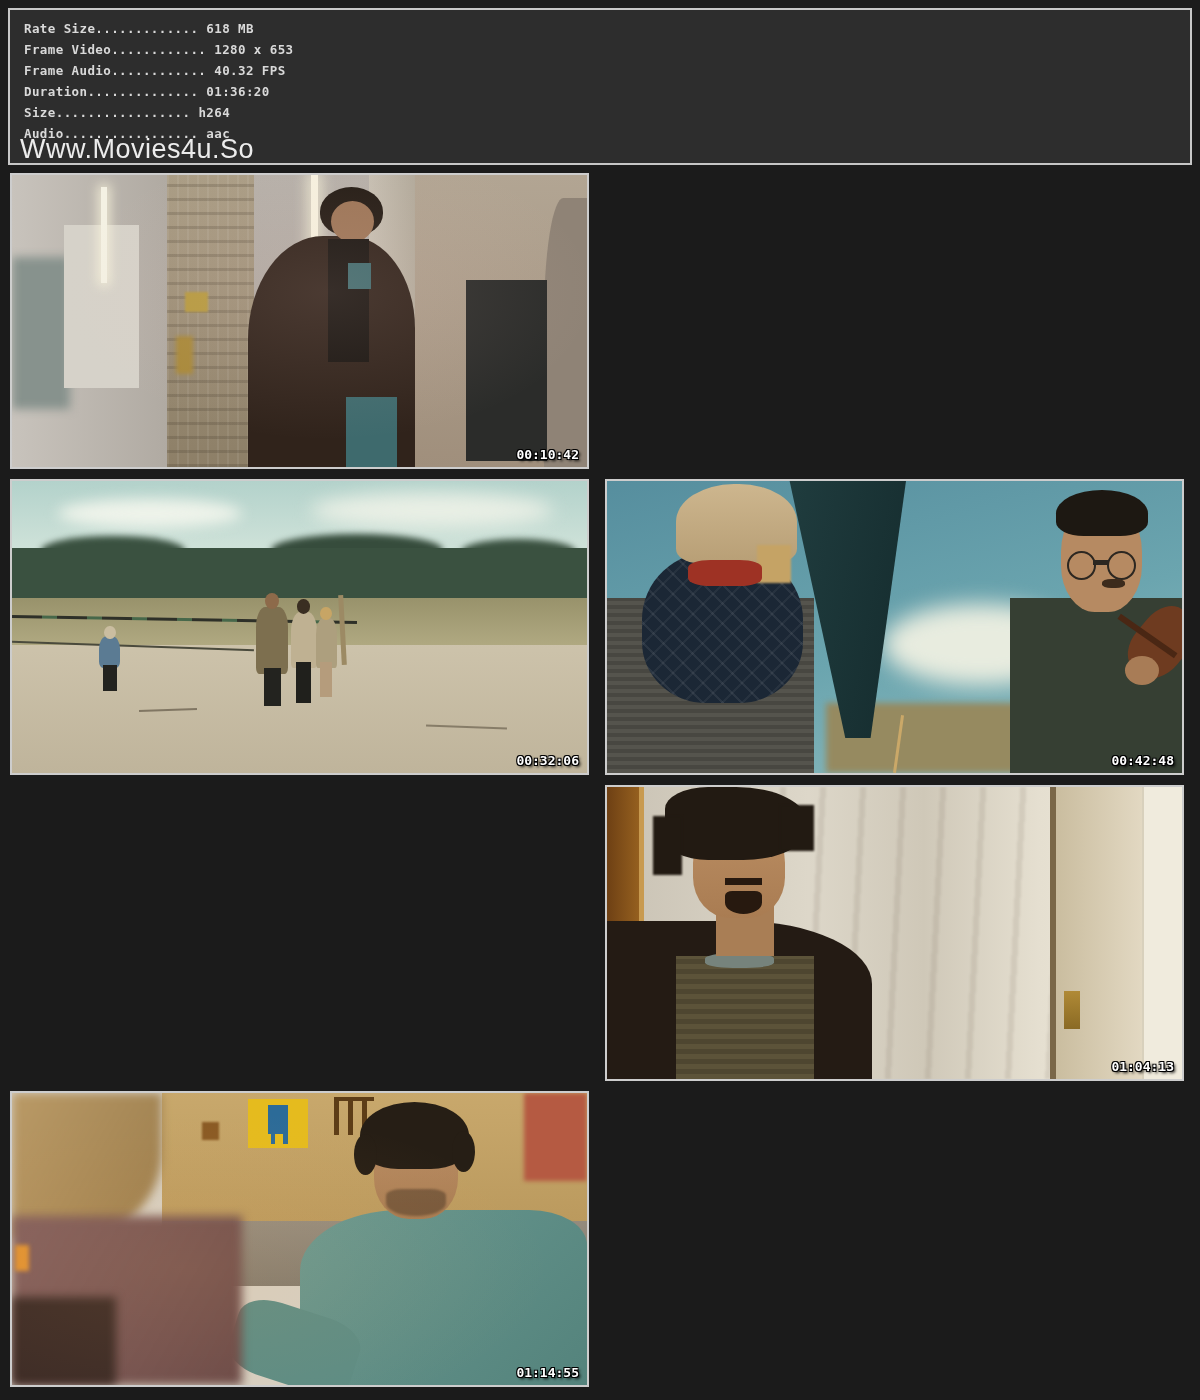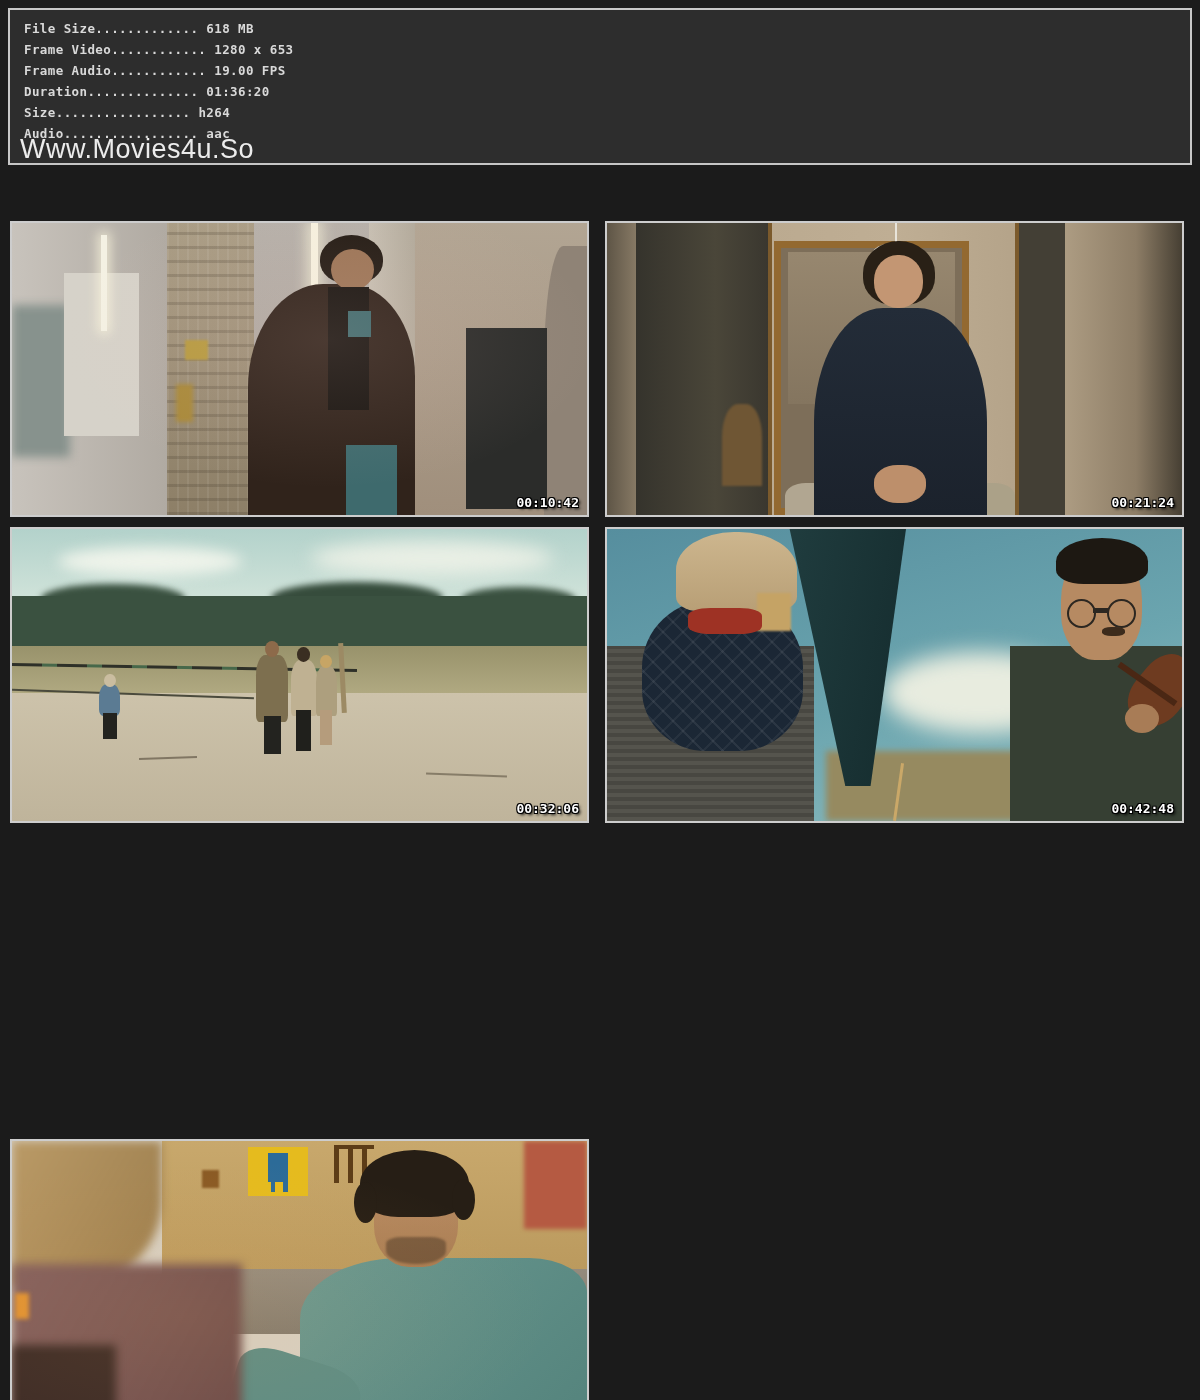--- a/index.html
+++ b/index.html
@@ -5,21 +5,21 @@
   html,body{margin:0;padding:0;width:1200px;height:1400px;background:#1b1b1b;overflow:hidden;
     font-family:"DejaVu Sans Mono", monospace;}
   .hdr{position:absolute;left:8px;top:8px;width:1184px;height:157px;box-sizing:border-box;
     background:#2d2d2d;border:2px solid #c6c6c6;}
   .hdr-rows{position:absolute;left:14px;top:8px;}
   .hdr-row{font-size:12.5px;font-weight:bold;line-height:21px;color:#d9d9d9;letter-spacing:.4px;white-space:pre;}
   .watermark{position:absolute;left:10px;top:126px;font-family:"Liberation Sans", sans-serif;
     font-weight:400;font-size:27px;color:#ececec;letter-spacing:.5px;line-height:1;}
   .grid{position:absolute;left:10px;top:173px;width:1180px;height:1214px;}
   .cell{position:absolute;width:579px;height:296px;box-sizing:border-box;border:2px solid #cdcdcd;
-    overflow:hidden;background:#000;margin-top:48px;}
+    overflow:hidden;background:#000;}
   .cell .l{position:absolute;}
   .ts{position:absolute;right:8px;bottom:5px;font-size:13px;font-weight:bold;color:#fff;z-index:50;
     text-shadow:1px 1px 0 #000,-1px -1px 0 #000,1px -1px 0 #000,-1px 1px 0 #000,2px 2px 3px #000;}
   .c1{left:0;top:0}.c2{left:595px;top:0}.c3{left:0;top:306px}.c4{left:595px;top:306px}
   .c5{left:0;top:612px}.c6{left:595px;top:612px}.c7{left:0;top:918px}.c8{left:595px;top:918px}
 
   
   .s1{background:linear-gradient(180deg,#b6b0a9,#a49d96)}
   .s1 .leftwall{left:0;top:0;width:27%;height:100%;background:linear-gradient(90deg,#c8c3bc,#b0aaa2)}
   .s1 .glass{left:0;top:28%;width:10%;height:52%;background:#87928d;filter:blur(5px)}
@@ -189,23 +189,23 @@
   .s8 .earlight{left:63%;top:30%;width:6%;height:16%;background:#7a4a28;filter:blur(5px)}
   .s8 .necklight{left:66%;top:58%;width:9%;height:28%;background:#8a5830;filter:blur(6px);transform:rotate(20deg)}
   .s8 .collar{left:68%;top:86%;width:26%;height:14%;background:#b3a21e;filter:blur(3px)}
   .s8 .glint{left:86%;top:76%;width:12%;height:14%;background:#2c6a60;filter:blur(5px)}
 </style>
 </head>
 <body>
 
 <div class="hdr">
   <div class="hdr-rows">
-    <div class="hdr-row"><span>File Size</span><span>.............</span> <span>618 MB</span></div>
+    <div class="hdr-row"><span>Rate Size</span><span>.............</span> <span>618 MB</span></div>
     <div class="hdr-row"><span>Frame Video</span><span>............</span> <span>1280 x 653</span></div>
-    <div class="hdr-row"><span>Frame Audio</span><span>............</span> <span>19.00 FPS</span></div>
+    <div class="hdr-row"><span>Frame Audio</span><span>............</span> <span>40.32 FPS</span></div>
     <div class="hdr-row"><span>Duration</span><span>..............</span> <span>01:36:20</span></div>
     <div class="hdr-row"><span>Size</span><span>.................</span> <span>h264</span></div>
     <div class="hdr-row"><span>Audio</span><span>.................</span> <span>aac</span></div>
   </div>
   <div class="watermark">Www.Movies4u.So</div>
 </div>
 
 <div class="grid">
 
   <div class="cell c1 s1">
@@ -224,36 +224,20 @@
     <div class="l coat"></div>
     <div class="l hair"></div>
     <div class="l face"></div>
     <div class="l scarf"></div>
     <div class="l shirtv"></div>
     <div class="l shirt"></div>
     <div class="l glow"></div>
     <span class="ts">00:10:42</span>
   </div>
 
-  <div class="cell c2 s2">
-    <div class="l lopen"></div>
-    <div class="l lchair"></div>
-    <div class="l frame"></div>
-    <div class="l innerpanel"></div>
-    <div class="l rdoor"></div>
-    <div class="l stem"></div>
-    <div class="l shade"></div>
-    <div class="l chl"></div>
-    <div class="l chr"></div>
-    <div class="l sweater"></div>
-    <div class="l hair"></div>
-    <div class="l face"></div>
-    <div class="l hands"></div>
-    <span class="ts">00:21:24</span>
-  </div>
 
   <div class="cell c3 s3">
     <div class="l sky"></div>
     <div class="l cloud1"></div>
     <div class="l cloud2"></div>
     <div class="l tb1"></div>
     <div class="l tb2"></div>
     <div class="l tb3"></div>
     <div class="l trees"></div>
     <div class="l grass"></div>
@@ -294,20 +278,40 @@
     <div class="l gl2"></div>
     <div class="l glb"></div>
     <div class="l mus"></div>
     <div class="l vbody"></div>
     <div class="l vneck"></div>
     <div class="l vhand"></div>
     <span class="ts">00:42:48</span>
   </div>
 
 
+  <div class="cell c6 s6">
+    <div class="l marble"></div>
+    <div class="l ldoor"></div>
+    <div class="l lglow"></div>
+    <div class="l redge"></div>
+    <div class="l rdoor"></div>
+    <div class="l brass"></div>
+    <div class="l wdoor"></div>
+    <div class="l coat"></div>
+    <div class="l sweater"></div>
+    <div class="l collar"></div>
+    <div class="l neck"></div>
+    <div class="l face"></div>
+    <div class="l hair"></div>
+    <div class="l str1"></div>
+    <div class="l str2"></div>
+    <div class="l mo"></div>
+    <div class="l goatee"></div>
+    <span class="ts">01:04:13</span>
+  </div>
 
   <div class="cell c7 s7">
     <div class="l tap"></div>
     <div class="l ypatch"></div>
     <div class="l bfig"></div>
     <div class="l bleg1"></div>
     <div class="l bleg2"></div>
     <div class="l fork"></div>
     <div class="l rpatch"></div>
     <div class="l bm1"></div>

